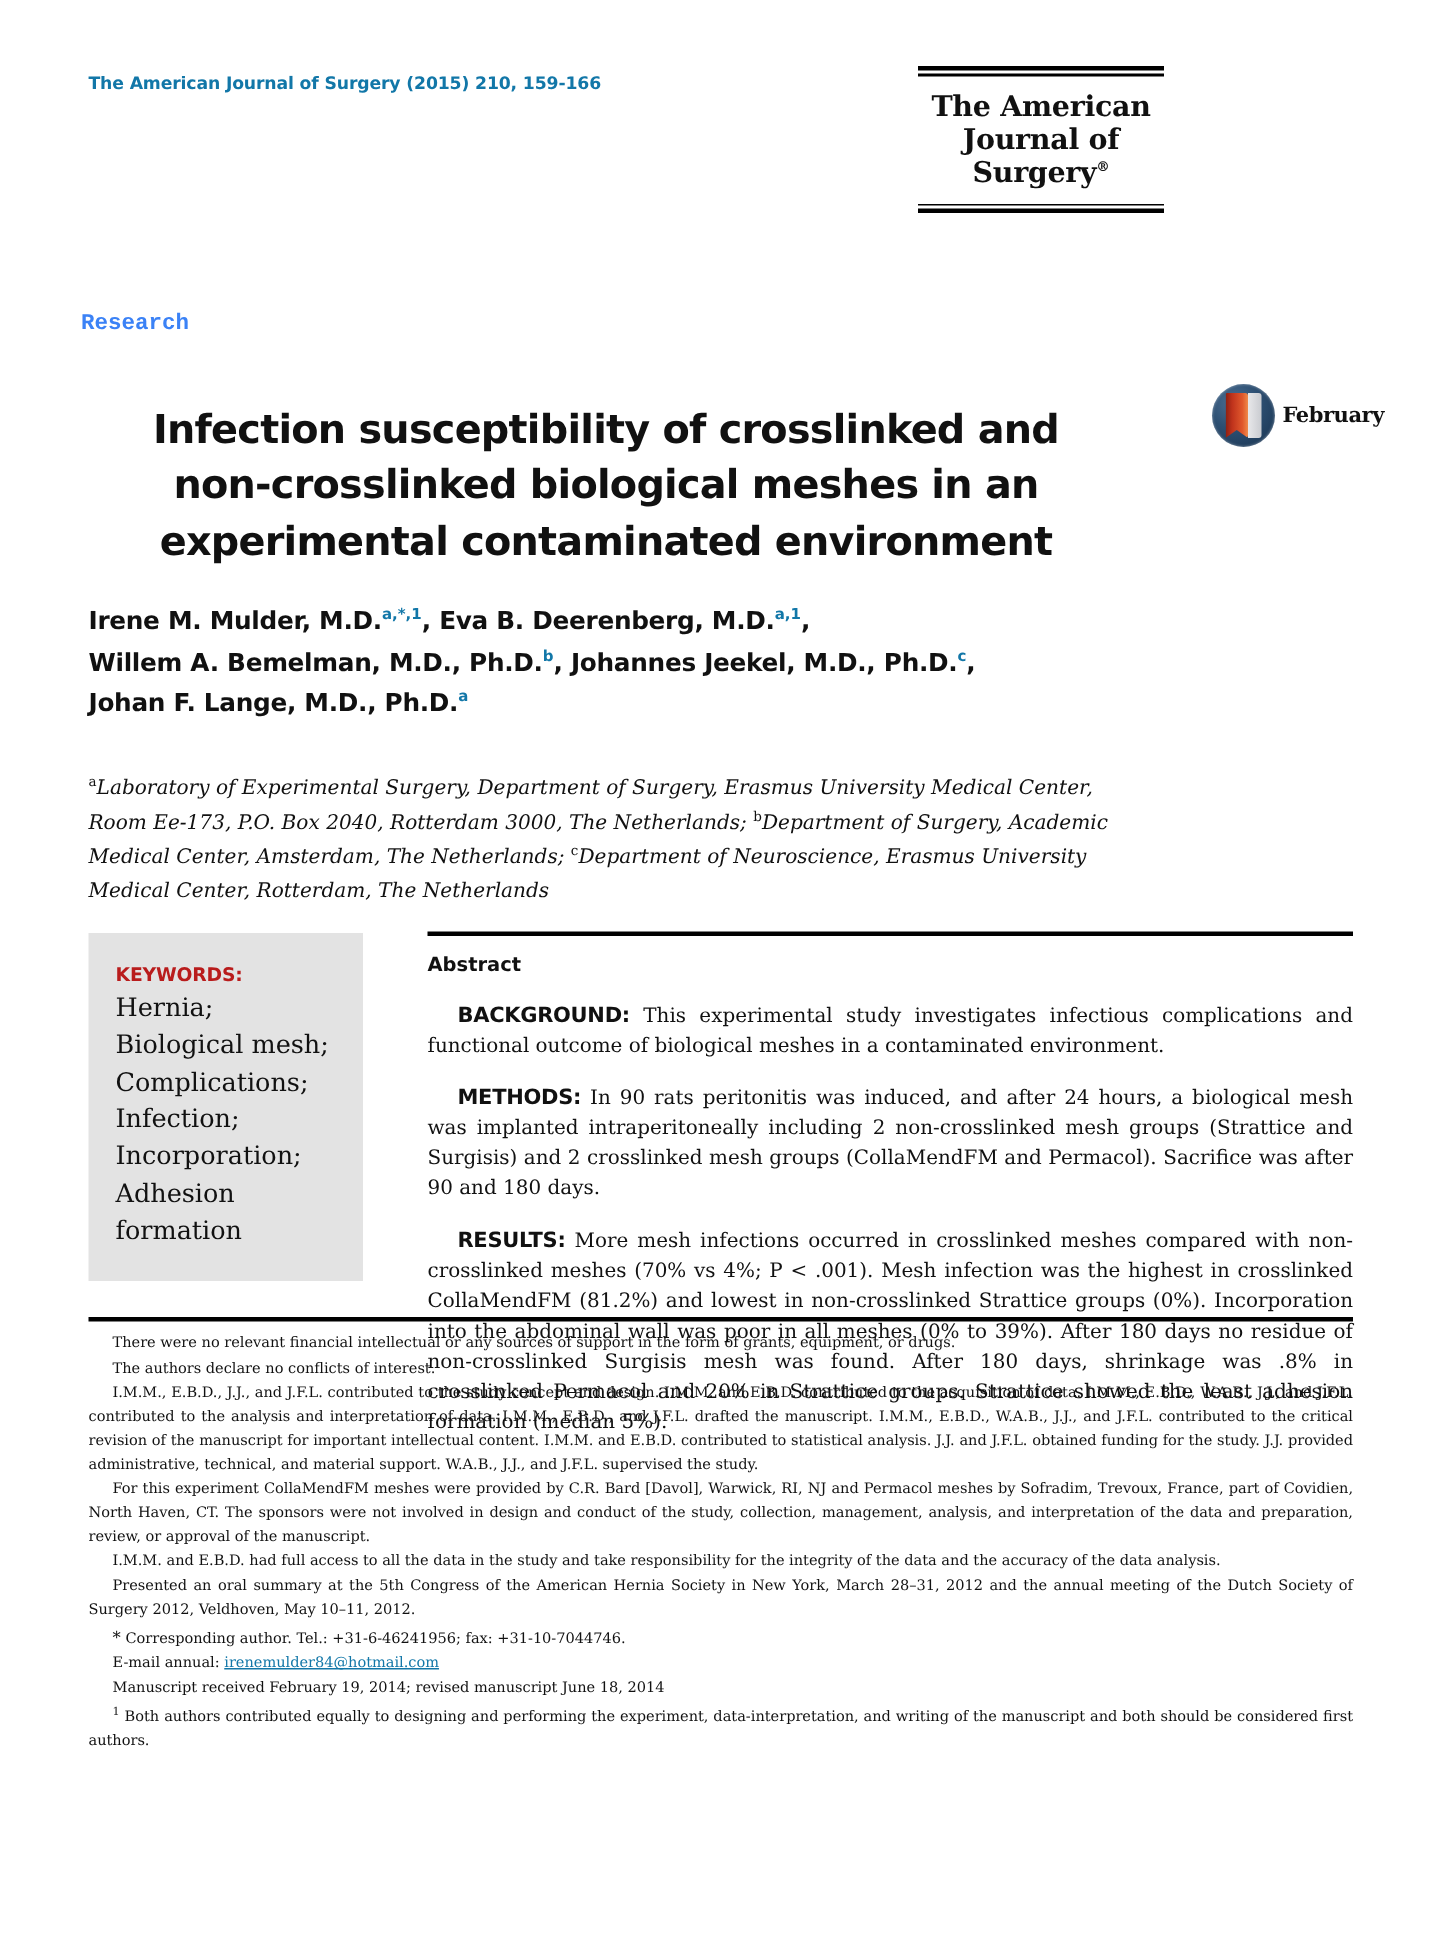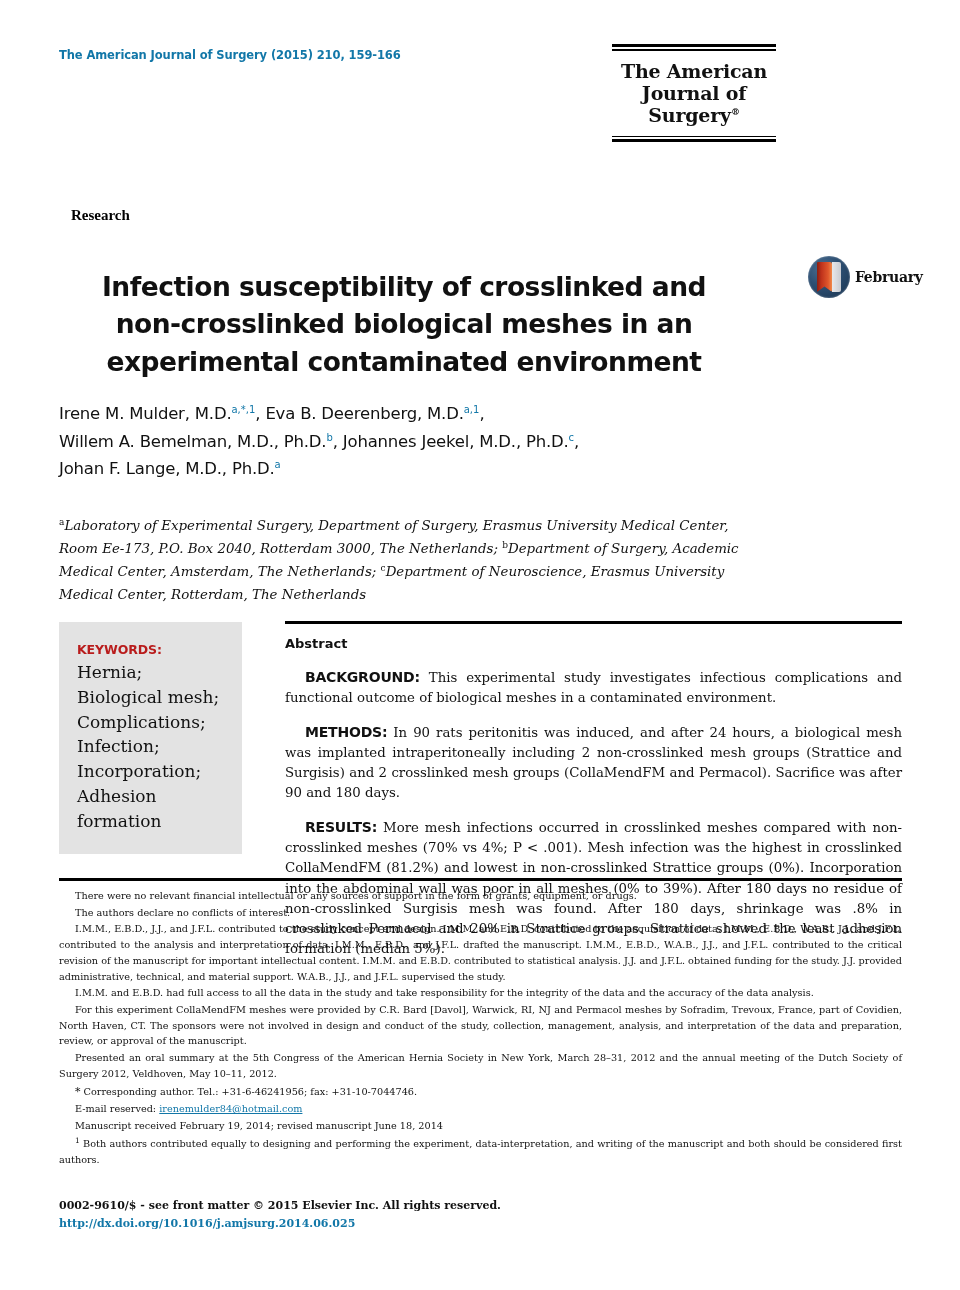--- a/index.html
+++ b/index.html
@@ -72,26 +72,26 @@
     letter-spacing: -0.2px;
   }
   .logo-line2 sup {
     font-size: 9px;
     vertical-align: super;
   }
 
   
   .section-label {
     position: absolute;
-    left: 71px;
+    left: 54px;
     top: 207px;
-    font-family: Liberation Serif, serif;
+    font-family: Liberation Mono, monospace;
     font-weight: bold;
     font-size: 15px;
-    color: #000000;
+    color: #3b82f6;
   }
   .title {
     position: absolute;
     left: 59px;
     top: 250px;
     width: 690px;
     font-family: "DejaVu Sans", sans-serif;
     font-weight: bold;
     font-size: 26.5px;
     line-height: 1.42;
@@ -143,21 +143,21 @@
     letter-spacing: -0.3px;
   }
 
   
   .authors {
     position: absolute;
     left: 59px;
     top: 400px;
     width: 760px;
     font-family: "DejaVu Sans", sans-serif;
-    font-weight: normal;
+    font-weight: bold;
     font-size: 16.5px;
     line-height: 1.68;
     color: #111;
     letter-spacing: -0.2px;
   }
   .authors sup {
     color: #1277a8;
     font-size: 10px;
     vertical-align: super;
     letter-spacing: 0;
@@ -381,36 +381,32 @@
       <span class="abs-label">RESULTS:</span>
       <span>More mesh infections occurred in crosslinked meshes compared with non-crosslinked meshes (70% vs 4%; P &lt; .001). Mesh infection was the highest in crosslinked CollaMendFM (81.2%) and lowest in non-crosslinked Strattice groups (0%). Incorporation into the abdominal wall was poor in all meshes (0% to 39%). After 180 days no residue of non-crosslinked Surgisis mesh was found. After 180 days, shrinkage was .8% in crosslinked Permacol and 20% in Strattice groups. Strattice showed the least adhesion formation (median 5%).</span>
     </p>
   </div>
 
   <div class="foot-rule"></div>
   <div class="footnotes">
     <p class="fn">There were no relevant financial intellectual or any sources of support in the form of grants, equipment, or drugs.</p>
     <p class="fn">The authors declare no conflicts of interest.</p>
     <p class="fn">I.M.M., E.B.D., J.J., and J.F.L. contributed to the study concept and design. I.M.M. and E.B.D. contributed to the acquisition of data. I.M.M., E.B.D., W.A.B., J.J., and J.F.L. contributed to the analysis and interpretation of data. I.M.M., E.B.D., and J.F.L. drafted the manuscript. I.M.M., E.B.D., W.A.B., J.J., and J.F.L. contributed to the critical revision of the manuscript for important intellectual content. I.M.M. and E.B.D. contributed to statistical analysis. J.J. and J.F.L. obtained funding for the study. J.J. provided administrative, technical, and material support. W.A.B., J.J., and J.F.L. supervised the study.</p>
+    <p class="fn">For this experiment CollaMendFM meshes were provided by C.R. Bard [Davol], Warwick, RI, NJ and Permacol meshes by Sofradim, Trevoux, France, part of Covidien, North Haven, CT. The sponsors were not involved in design and conduct of the study, collection, management, analysis, and interpretation of the data and preparation, review, or approval of the manuscript.</p>
     <p class="fn">I.M.M. and E.B.D. had full access to all the data in the study and take responsibility for the integrity of the data and the accuracy of the data analysis.</p>
-    <p class="fn">For this experiment CollaMendFM meshes were provided by C.R. Bard [Davol], Warwick, RI, NJ and Permacol meshes by Sofradim, Trevoux, France, part of Covidien, North Haven, CT. The sponsors were not involved in design and conduct of the study, collection, management, analysis, and interpretation of the data and preparation, review, or approval of the manuscript.</p>
     <p class="fn">Presented an oral summary at the 5th Congress of the American Hernia Society in New York, March 28–31, 2012 and the annual meeting of the Dutch Society of Surgery 2012, Veldhoven, May 10–11, 2012.</p>
     <p class="fn">
       <span class="star">*</span>
       <span>Corresponding author. Tel.: +31-6-46241956; fax: +31-10-7044746.</span>
     </p>
     <p class="fn">
-      <span>E-mail reserved:</span>
+      <span>E-mail annual:</span>
       <a class="link" href="#">irenemulder84@hotmail.com</a>
     </p>
     <p class="fn">Manuscript received February 19, 2014; revised manuscript June 18, 2014</p>
     <p class="fn">
       <sup>1</sup>
       <span>Both authors contributed equally to designing and performing the experiment, data-interpretation, and writing of the manuscript and both should be considered first authors.</span>
     </p>
   </div>
 
-  <div class="footer">
-    <div class="footer-line1">0002-9610/$ - see front matter © 2015 Elsevier Inc. All rights reserved.</div>
-    <a class="footer-doi" href="#">http://dx.doi.org/10.1016/j.amjsurg.2014.06.025</a>
-  </div>
 
 </div>
 
 </body></html>

